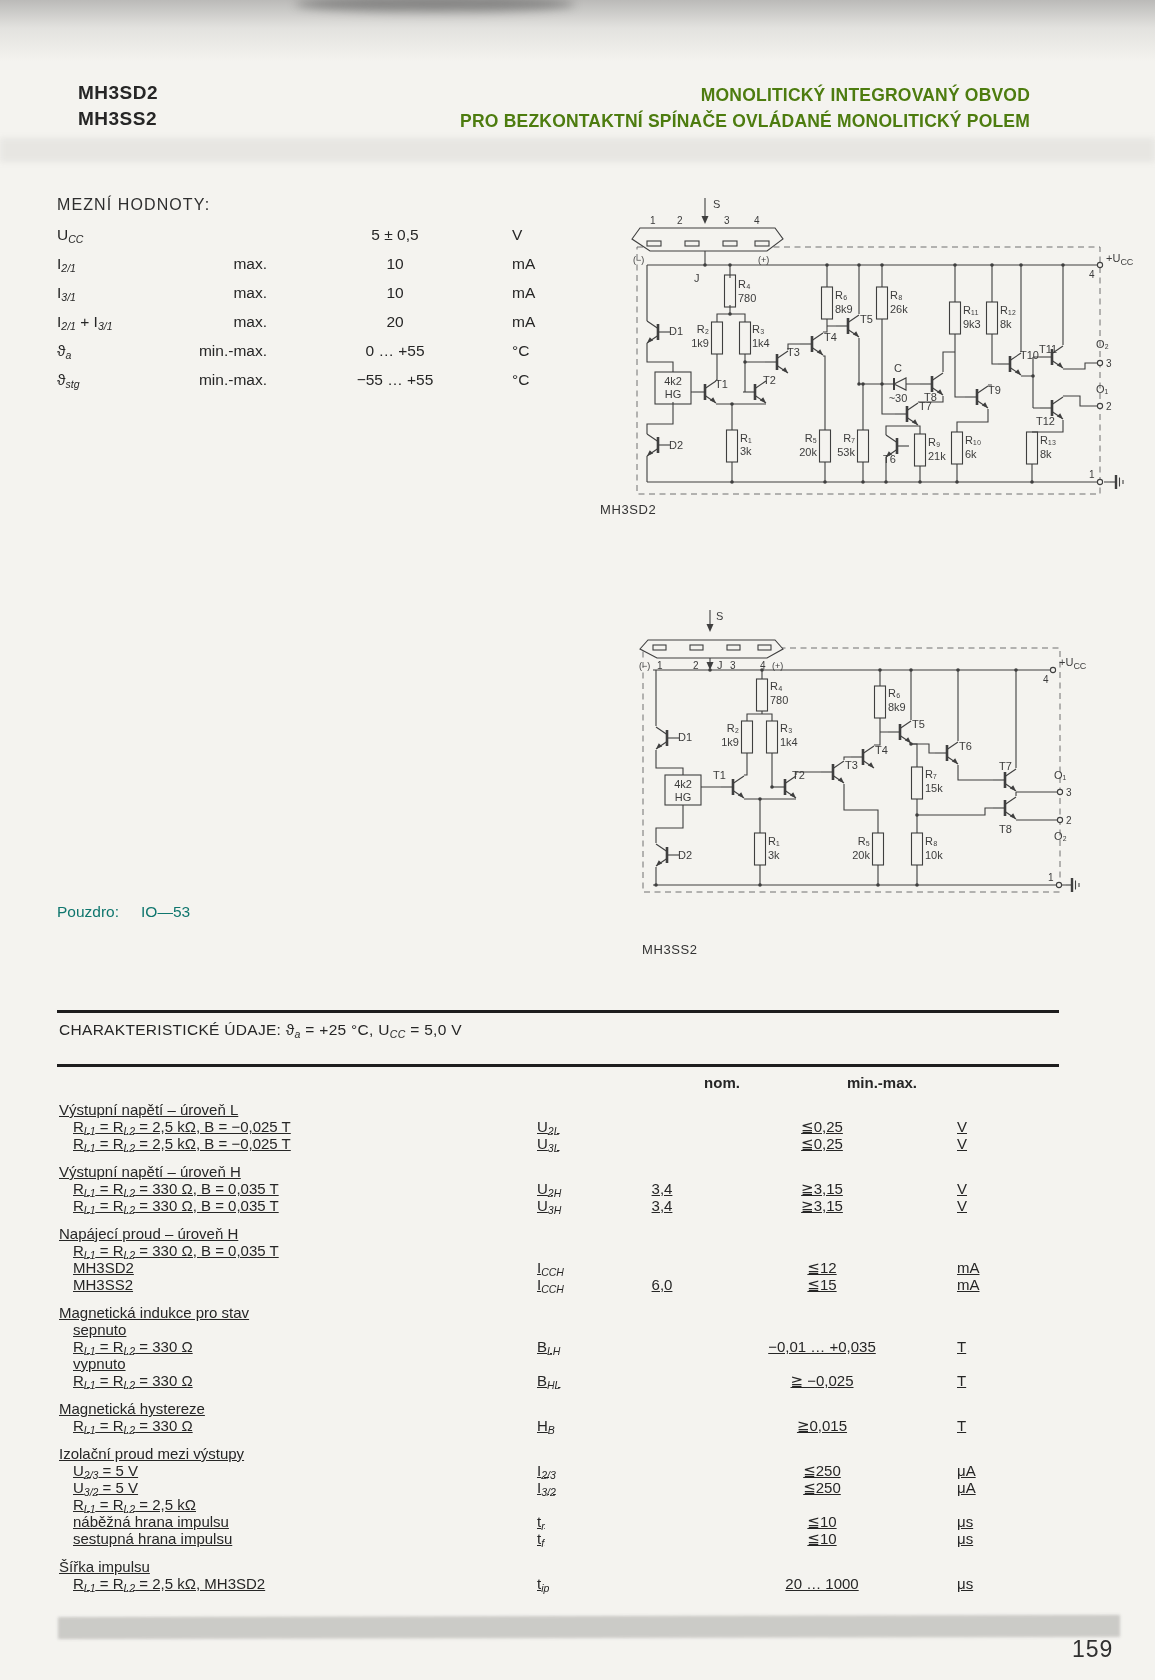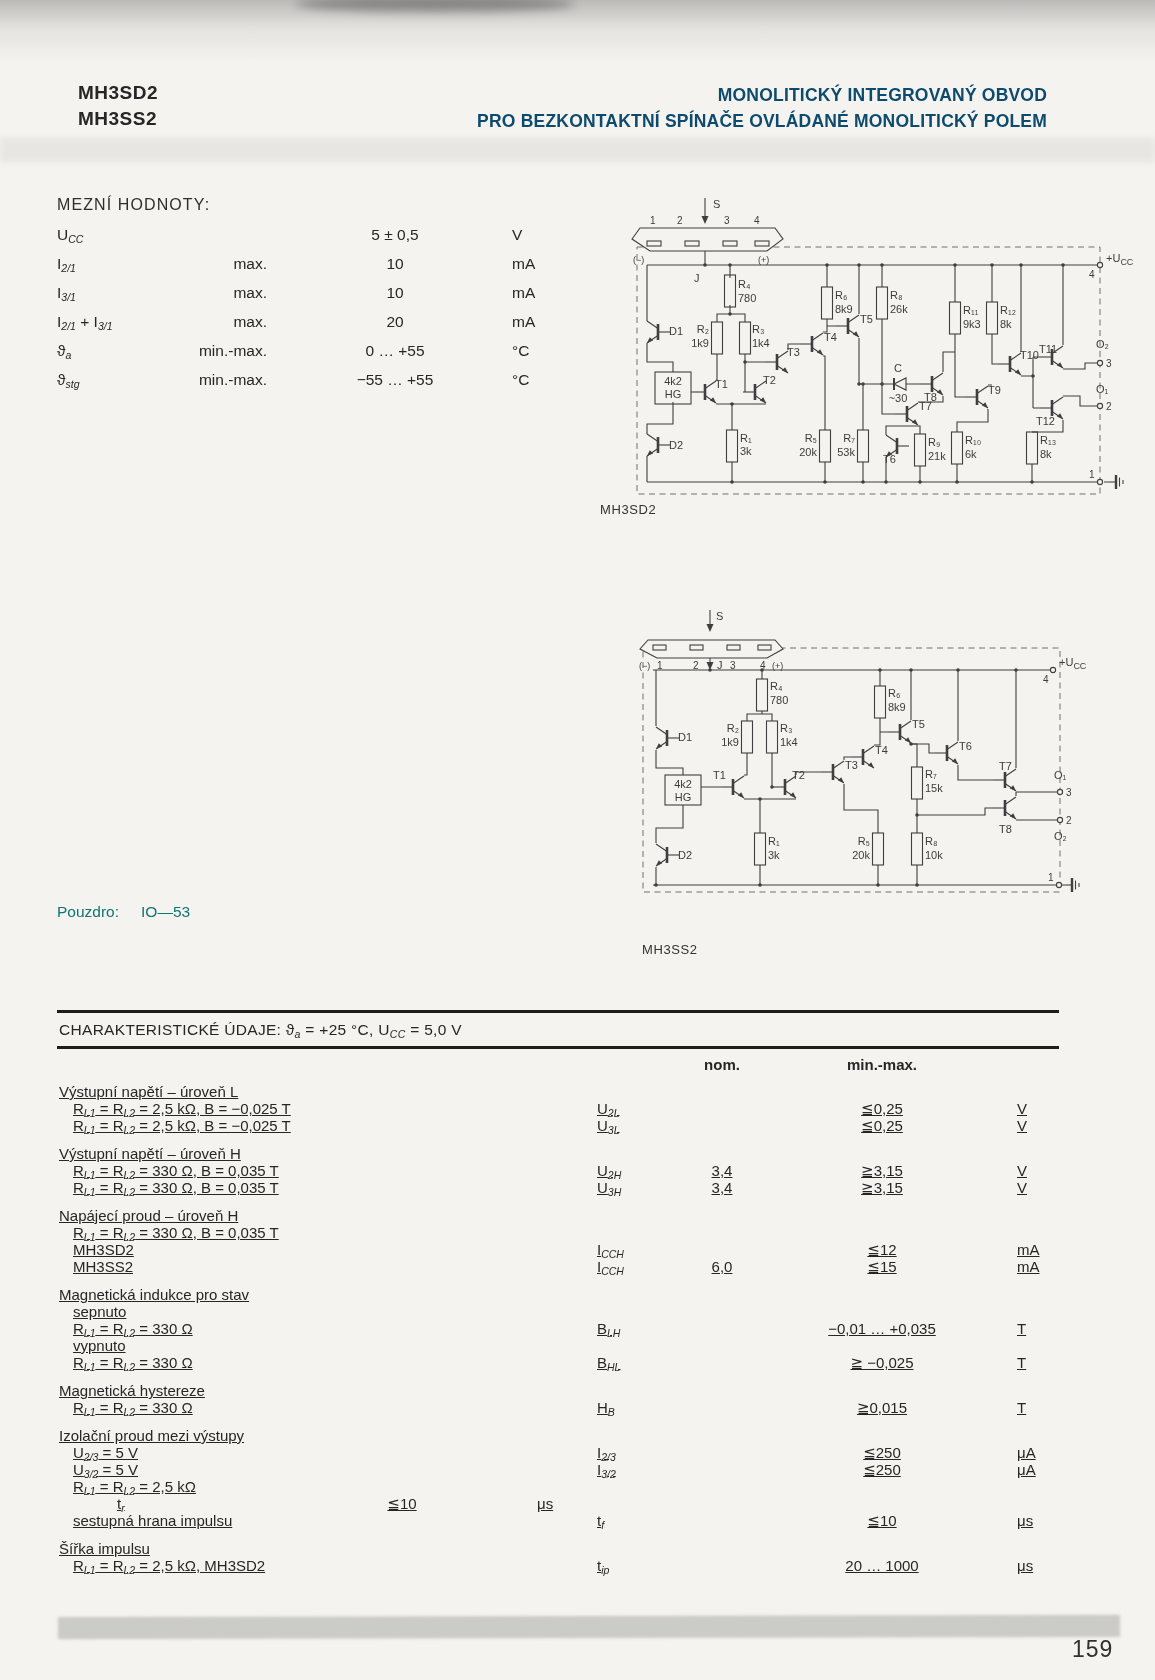--- a/index.html
+++ b/index.html
@@ -8,22 +8,22 @@
   
   .scan-top{position:absolute;left:0;top:0;width:1155px;height:62px;
     background:linear-gradient(180deg, rgba(130,130,130,.50), rgba(165,165,165,.22) 45%, rgba(200,200,200,0));}
   .scan-smudge{position:absolute;left:295px;top:-4px;width:280px;height:16px;background:rgba(85,85,85,.55);
     filter:blur(5px);border-radius:50%;}
   .scan-band2{position:absolute;left:0;top:138px;width:1155px;height:24px;background:rgba(120,120,118,.10);filter:blur(3px);}
   .scan-bottom{position:absolute;left:58px;top:1616px;width:1062px;height:22px;background:rgba(108,108,105,.30);
     filter:blur(1.5px);transform:rotate(-0.12deg);}
   
   .hdr-parts{position:absolute;left:78px;top:80px;font-weight:bold;font-size:19px;line-height:26px;letter-spacing:.5px;color:#262626;}
-  .hdr-title{position:absolute;left:317px;top:82px;width:730px;text-align:right;font-weight:bold;
-    font-size:17.5px;line-height:26px;letter-spacing:.2px;color:#0c4a6e;}
+  .hdr-title{position:absolute;left:300px;top:82px;width:730px;text-align:right;font-weight:bold;
+    font-size:17.5px;line-height:26px;letter-spacing:.2px;color:#4d7c0f;}
   
   .sec-heading{position:absolute;left:57px;top:196px;font-size:16px;letter-spacing:1.1px;color:#2e2e2e;}
   #limits-rows{position:absolute;left:57px;top:226px;width:560px;}
   .lrow{display:flex;height:29px;align-items:flex-start;font-size:15.5px;color:#262626;}
   .lp{flex:0 0 110px;}
   .lc{flex:0 0 100px;text-align:right;}
   .lv{flex:0 0 200px;margin-left:28px;text-align:center;}
   .lu{margin-left:17px;}
   sub{font-size:10.5px;font-style:italic;vertical-align:-3px;line-height:0;}
   
@@ -35,31 +35,31 @@
   .schem .ta-e{text-anchor:end;} .schem .ta-m{text-anchor:middle;}
   .schem .f{fill:#3f3f3f;stroke:none;}
   .schem .dot{fill:#3f3f3f;stroke:none;}
   .schem .paper{fill:#f4f3ef;}
   .schem-caption{position:absolute;font-size:13px;letter-spacing:.6px;color:#333;}
   .pouzdro{position:absolute;left:57px;top:903px;font-size:15.5px;color:#0f766e;}
   .pouzdro .val{margin-left:22px;}
   
   .chars{position:absolute;left:57px;top:1010px;width:1002px;color:#262626;}
   .rule{height:3px;background:#1d1d1d;}
-  .chars-heading{padding:8px 0 7px 2px;font-size:15.5px;letter-spacing:.3px;}
+  .chars-heading{padding:8px 0 25px 2px;font-size:15.5px;letter-spacing:.3px;}
   .colheads{position:relative;height:18px;margin-top:7px;font-weight:bold;font-size:15px;}
   .col-nom{position:absolute;left:630px;width:70px;text-align:center;}
   .col-mm{position:absolute;left:745px;width:160px;text-align:center;}
   #char-lines{margin-top:9px;}
   .cl{display:flex;align-items:flex-start;height:17px;line-height:17px;font-size:15px;text-decoration:underline;}
   .chead{margin-top:11px;}
   #char-lines .cl:first-child{margin-top:2px;}
   .cind .cd{padding-left:16px;}
   .cd{flex:0 0 480px;box-sizing:border-box;padding-left:2px;white-space:nowrap;}
-  .cs{flex:0 0 80px;margin-left:60px;}
+  .cs{flex:0 0 80px;}
   .cn{flex:0 0 70px;margin-left:10px;text-align:center;}
   .cm{flex:0 0 160px;margin-left:45px;text-align:center;}
   .cu{flex:0 0 42px;margin-left:55px;}
   .pagenum{position:absolute;left:1072px;top:1636px;font-size:23px;color:#303030;letter-spacing:1px;}
 </style>
 </head>
 <body>
 
 <div class="page">
 
@@ -573,20 +573,21 @@
           <span class="cu">μA</span>
         </div>
         <div class="cl cind">
           <span class="cd">R<sub>L1</sub> = R<sub>L2</sub> = 2,5 kΩ</span>
           <span class="cs"></span>
           <span class="cn"></span>
           <span class="cm"></span>
           <span class="cu"></span>
         </div>
         <div class="cl cind">
+          <span class="cd">náběžná hrana impulsu</span>
           <span class="cs">t<sub>r</sub></span>
           <span class="cn"></span>
           <span class="cm">≦10</span>
           <span class="cu">μs</span>
         </div>
         <div class="cl cind">
           <span class="cd">sestupná hrana impulsu</span>
           <span class="cs">t<sub>f</sub></span>
           <span class="cn"></span>
           <span class="cm">≦10</span>

